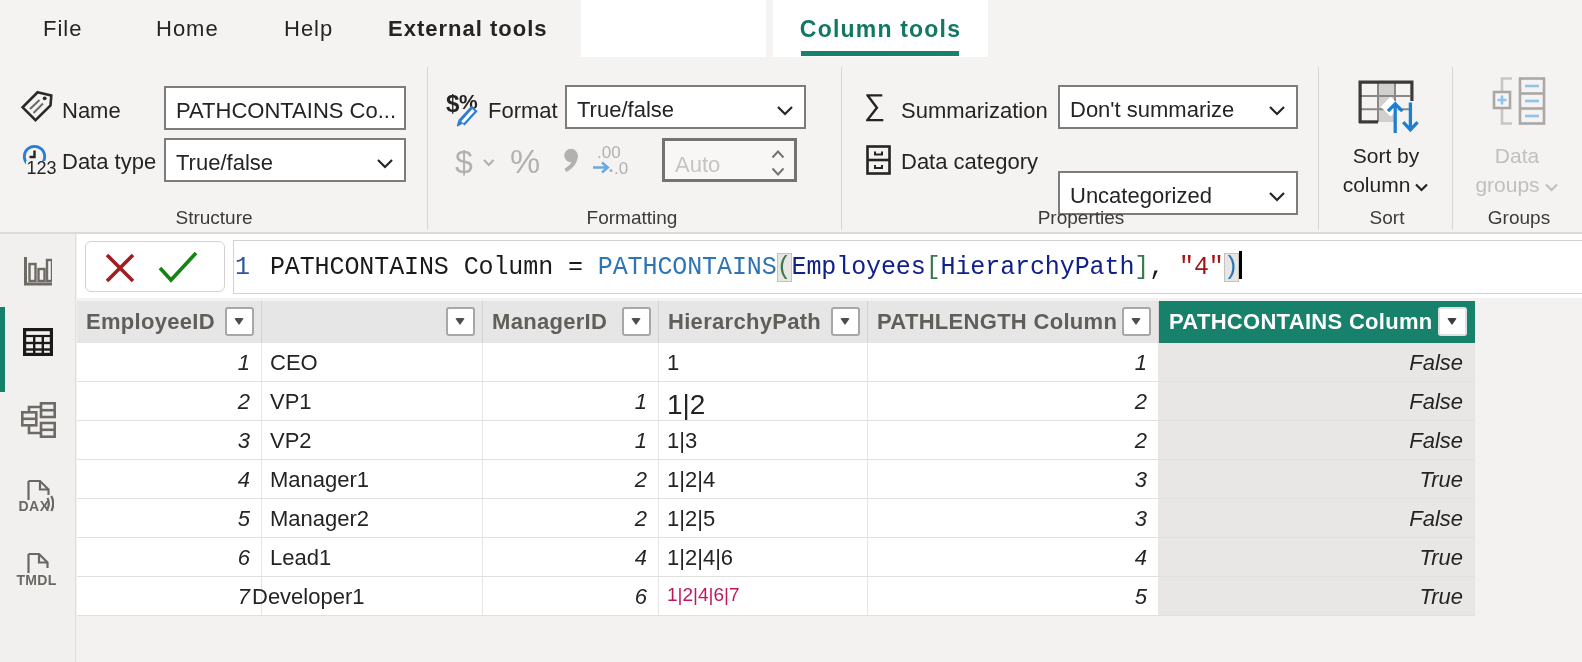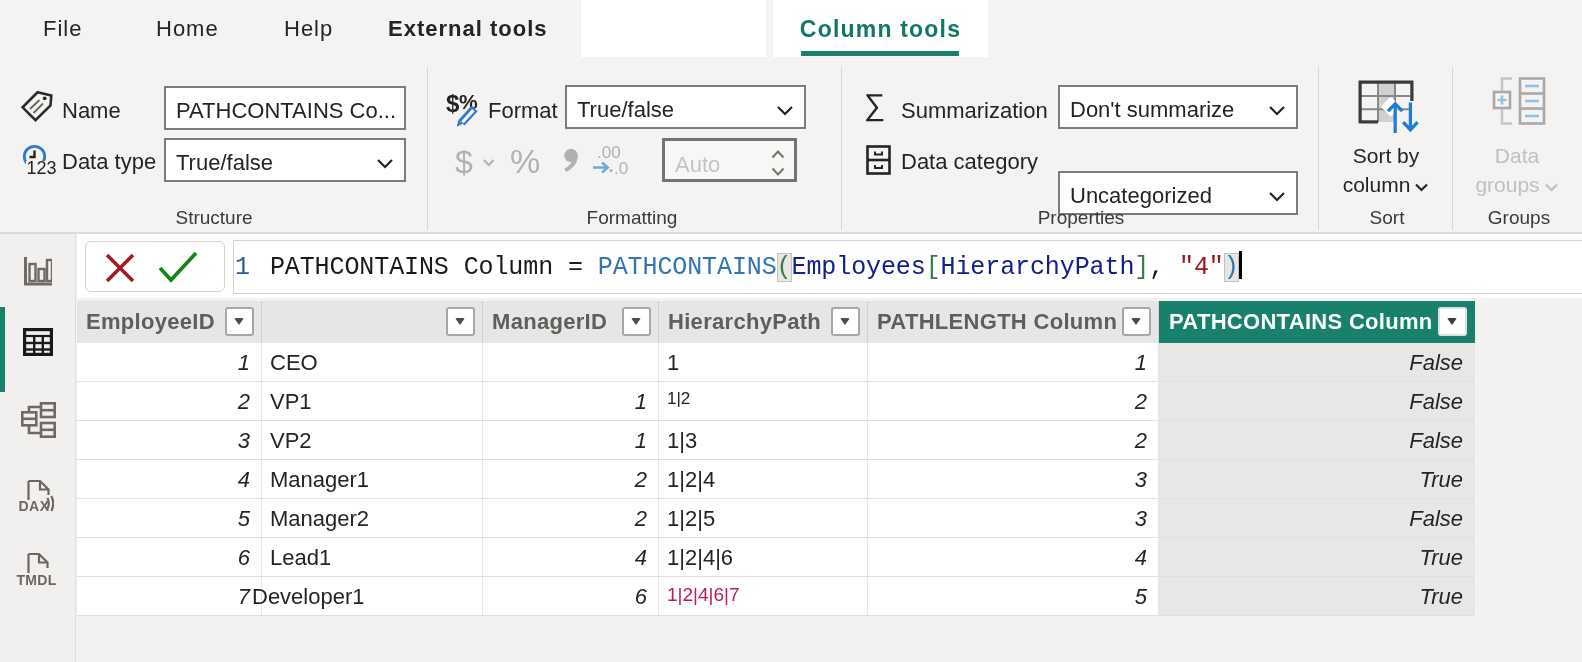--- a/index.html
+++ b/index.html
@@ -252,21 +252,21 @@
     <div class="abs" style="left:791px;top:49px;width:279px;text-align:right;font-size:22px;font-style:italic;color:#252423;">1</div>
     <div class="abs" style="left:1082px;top:42px;width:316px;height:39px;background:#e8e7e6;border-bottom:1px solid #e2e0de;border-right:1px solid #e8e6e4;"></div>
     <div class="abs" style="left:1082px;top:49px;width:304px;text-align:right;font-size:22px;font-style:italic;color:#252423;">False</div>
     <div class="abs" style="left:0px;top:81px;width:185px;height:39px;background:#fff;border-bottom:1px solid #e2e0de;border-right:1px solid #e8e6e4;"></div>
     <div class="abs" style="left:0px;top:88px;width:173px;text-align:right;font-size:22px;font-style:italic;color:#252423;">2</div>
     <div class="abs" style="left:185px;top:81px;width:221px;height:39px;background:#fff;border-bottom:1px solid #e2e0de;border-right:1px solid #e8e6e4;"></div>
     <div class="abs" style="left:193px;top:88px;font-size:22px;color:#252423;">VP1</div>
     <div class="abs" style="left:406px;top:81px;width:176px;height:39px;background:#fff;border-bottom:1px solid #e2e0de;border-right:1px solid #e8e6e4;"></div>
     <div class="abs" style="left:406px;top:88px;width:164px;text-align:right;font-size:22px;font-style:italic;color:#252423;">1</div>
     <div class="abs" style="left:582px;top:81px;width:209px;height:39px;background:#fff;border-bottom:1px solid #e2e0de;border-right:1px solid #e8e6e4;"></div>
-    <div class="abs" style="left:590px;top:88px;font-size:17px;color:#252423;">1|2</div>
+    <div class="abs" style="left:590px;top:88px;font-size:28px;color:#252423;">1|2</div>
     <div class="abs" style="left:791px;top:81px;width:291px;height:39px;background:#fff;border-bottom:1px solid #e2e0de;border-right:1px solid #e8e6e4;"></div>
     <div class="abs" style="left:791px;top:88px;width:279px;text-align:right;font-size:22px;font-style:italic;color:#252423;">2</div>
     <div class="abs" style="left:1082px;top:81px;width:316px;height:39px;background:#e8e7e6;border-bottom:1px solid #e2e0de;border-right:1px solid #e8e6e4;"></div>
     <div class="abs" style="left:1082px;top:88px;width:304px;text-align:right;font-size:22px;font-style:italic;color:#252423;">False</div>
     <div class="abs" style="left:0px;top:120px;width:185px;height:39px;background:#fff;border-bottom:1px solid #e2e0de;border-right:1px solid #e8e6e4;"></div>
     <div class="abs" style="left:0px;top:127px;width:173px;text-align:right;font-size:22px;font-style:italic;color:#252423;">3</div>
     <div class="abs" style="left:185px;top:120px;width:221px;height:39px;background:#fff;border-bottom:1px solid #e2e0de;border-right:1px solid #e8e6e4;"></div>
     <div class="abs" style="left:193px;top:127px;font-size:22px;color:#252423;">VP2</div>
     <div class="abs" style="left:406px;top:120px;width:176px;height:39px;background:#fff;border-bottom:1px solid #e2e0de;border-right:1px solid #e8e6e4;"></div>
     <div class="abs" style="left:406px;top:127px;width:164px;text-align:right;font-size:22px;font-style:italic;color:#252423;">1</div>

